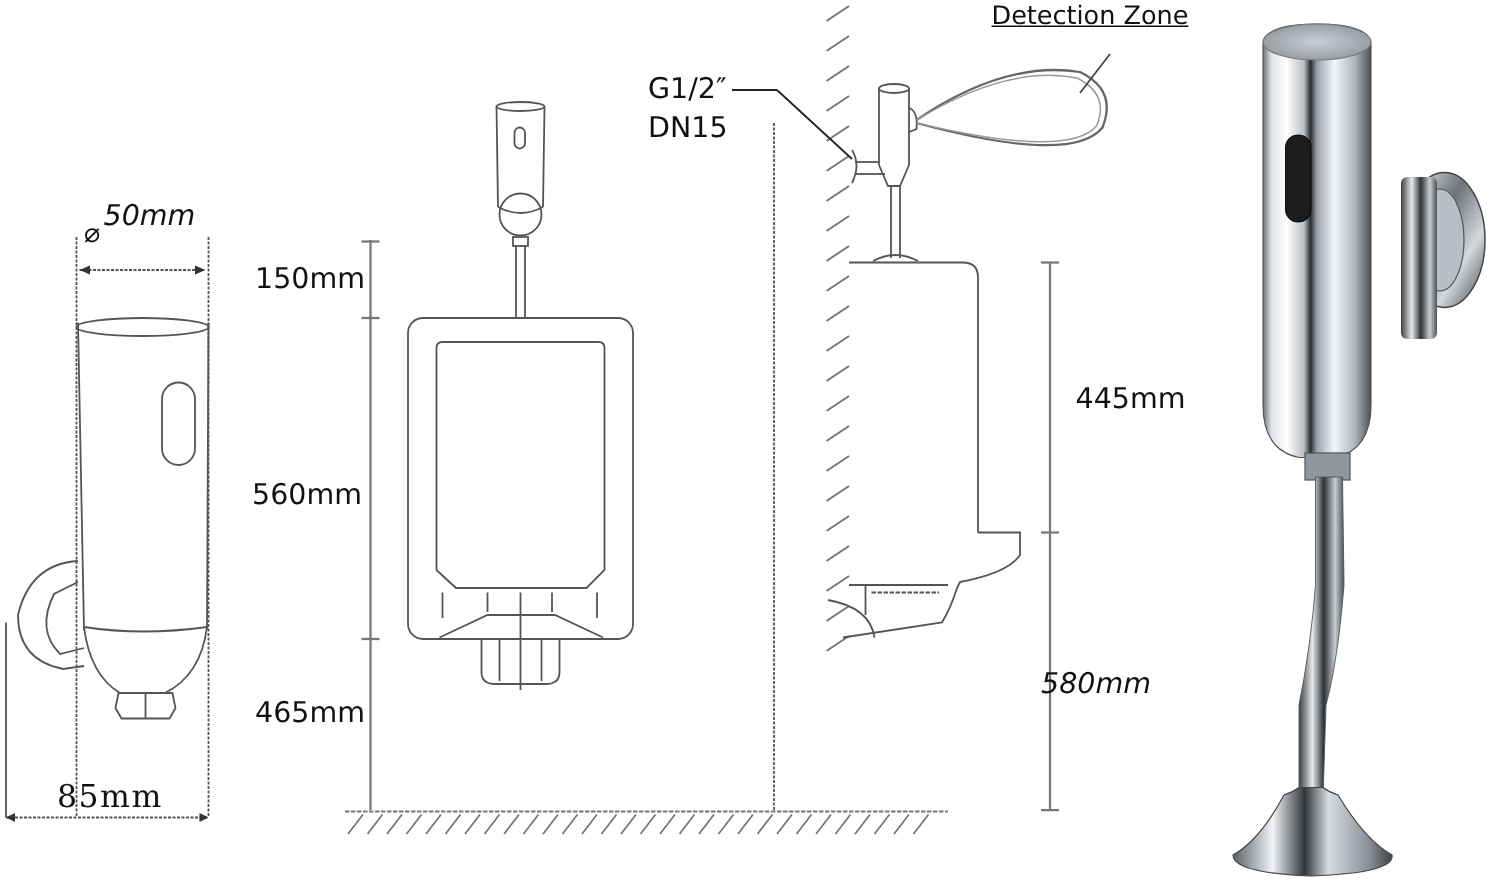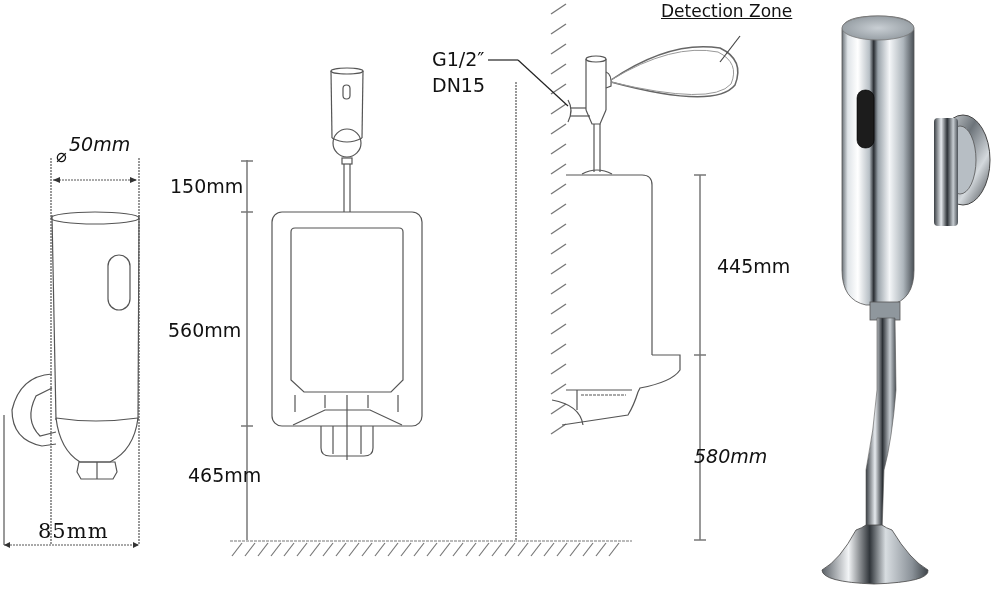--- a/index.html
+++ b/index.html
@@ -235,21 +235,21 @@
     <path d="M866 525 L882 525 Q886 528 892 530 Q910 560 928 570 Q930 582 874 584 Q822 582 822 570 Q840 560 856 530 Q862 528 866 525 Z" fill="url(#chromeBase)" stroke="#444" stroke-width="0.8"></path>
   </g>
 </svg>
 
 <span class="lbl serif" style="left:56px; top:147px; font-size:18px;">⌀</span>
 <span class="lbl" style="left:69px; top:135px;font-style:italic;">50mm</span>
 <span class="lbl serif" style="left:38px; top:521px;text-align:center;">85mm</span>
 
 <span class="lbl" style="left:170px; top:177px;">150mm</span>
 <span class="lbl" style="left:168px; top:321px;">560mm</span>
-<span class="lbl" style="left:188px; top:466px;">465mm</span>
+<span class="lbl" style="left:170px; top:466px;">465mm</span>
 
 <span class="lbl" style="left:432px; top:50px;">G1/2″</span>
 <span class="lbl" style="left:432px; top:76px;">DN15</span>
 <span class="lbl small" style="left:661px; top:3px;text-decoration:underline;">Detection Zone</span>
 
 <span class="lbl" style="left:717px; top:257px;text-align:right;">445mm</span>
 <span class="lbl" style="left:694px; top:447px;font-style:italic;">580mm</span>
 
 </div>
 

